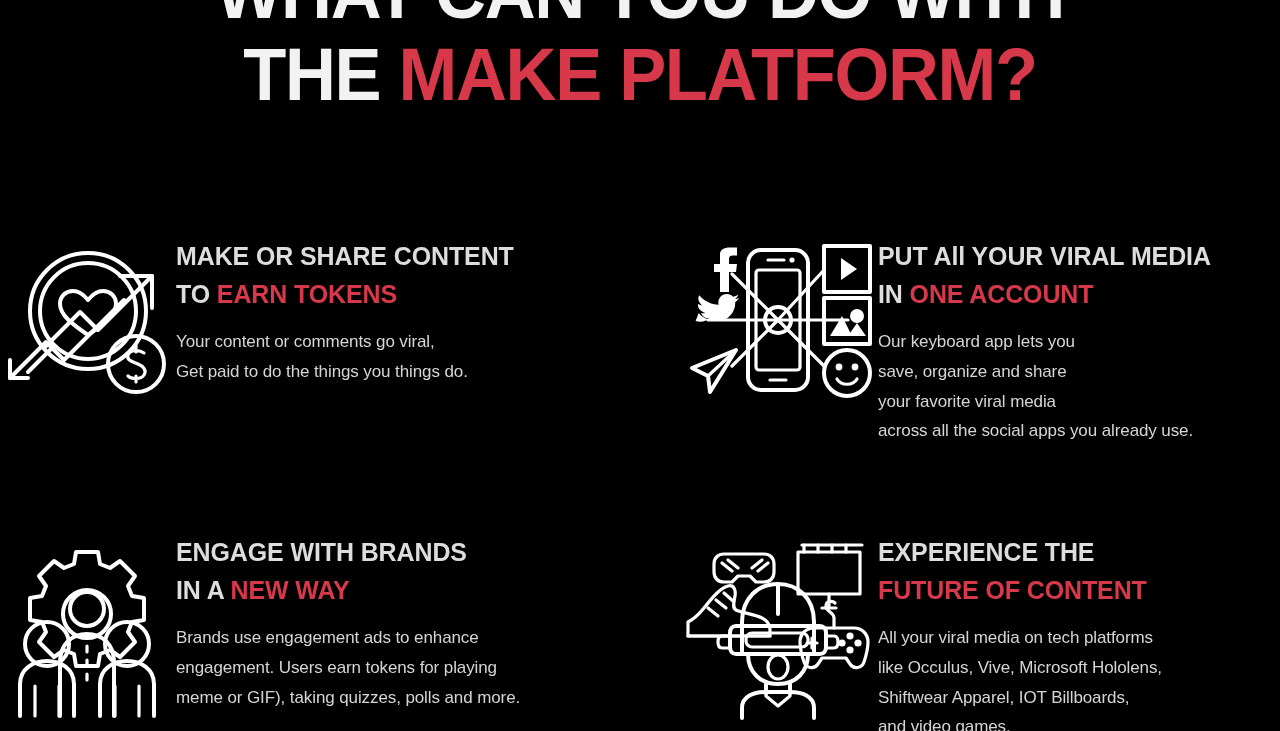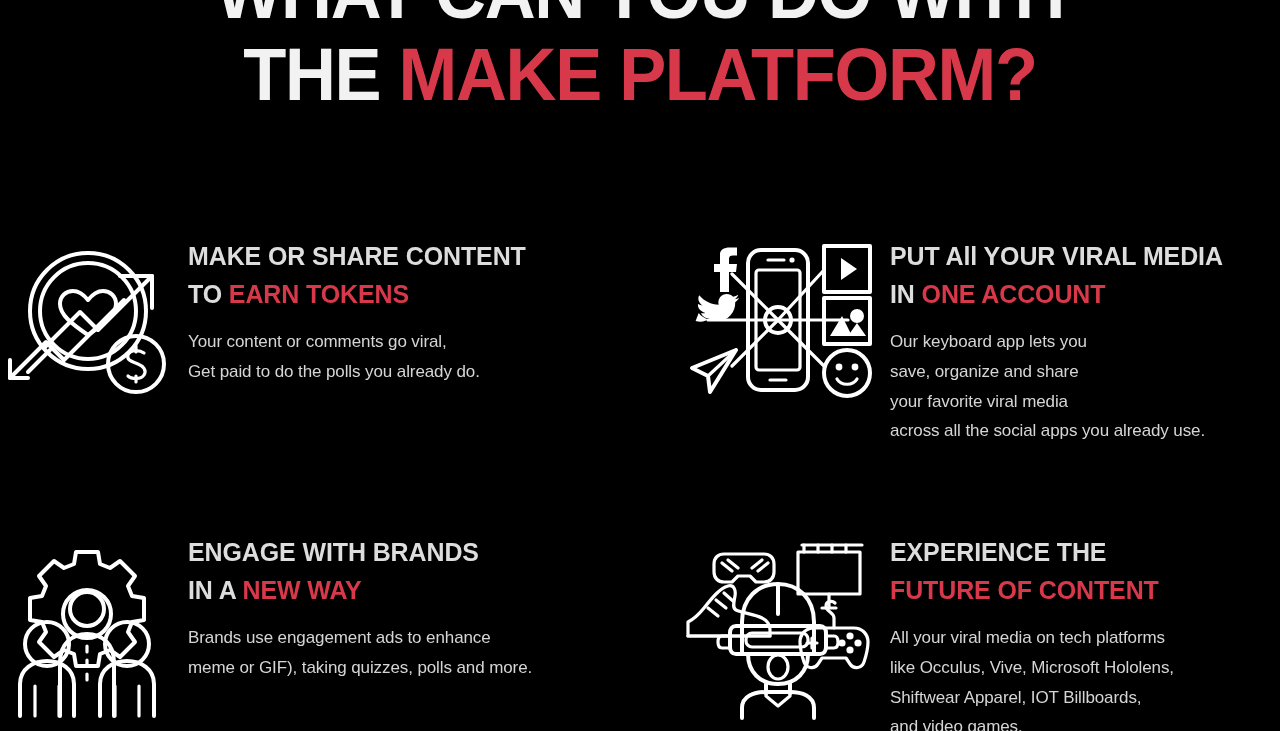--- a/index.html
+++ b/index.html
@@ -53,21 +53,21 @@
   .panel-icon {
     flex:0 0 auto;
     width:178px;
     display:flex;
     align-items:flex-start;
     justify-content:center;
     padding-top:4px;
   }
   #panel-1 .panel-icon, #panel-3 .panel-icon { width:200px; }
 
-  .panel-body { flex:1 1 auto; padding-top:2px;margin-left:12px; }
+  .panel-body { flex:1 1 auto; padding-top:2px; }
 
   .panel-heading {
     font-weight:bold;
     font-size:26px;
     line-height:1.45;
     letter-spacing:-0.1px;
     color:#dddddd;
     white-space:nowrap;
     transform:scaleX(0.96);
     transform-origin:left center;
@@ -119,21 +119,21 @@
         <path class="ln-thin" d="M134 106 L134 112 M134 136 L134 142"></path>
       </svg>
     </div>
     <div class="panel-body">
       <div class="panel-heading">
         <div>MAKE OR SHARE CONTENT</div>
         <div><span>TO </span><span class="accent">EARN TOKENS</span></div>
       </div>
       <div class="panel-desc">
         <span class="dl">Your content or comments go viral,</span>
-        <span class="dl">Get paid to do the polls you already do.</span>
+        <span class="dl">Get paid to do the things you things do.</span>
       </div>
     </div>
   </div>
 
   <div class="panel" id="panel-1">
     <div class="panel-icon">
       <svg width="192" height="160" viewBox="0 0 192 160" aria-hidden="true">
 
         <g class="ln-thin">
           <path d="M50 34 L96 80"></path>
@@ -208,20 +208,21 @@
         <path class="ln-thin" d="M33 150 L33 180 M57 150 L57 180 M113 150 L113 180 M137 150 L137 180"></path>
       </svg>
     </div>
     <div class="panel-body">
       <div class="panel-heading">
         <div>ENGAGE WITH BRANDS</div>
         <div><span>IN A </span><span class="accent">NEW WAY</span></div>
       </div>
       <div class="panel-desc">
         <span class="dl">Brands use engagement ads to enhance</span>
+        <span class="dl">engagement. Users earn tokens for playing</span>
         <span class="dl">meme or GIF), taking quizzes, polls and more.</span>
       </div>
     </div>
   </div>
 
   <div class="panel" id="panel-3">
     <div class="panel-icon">
       <svg width="196" height="182" viewBox="0 0 196 182" aria-hidden="true">
 
         <path class="ln-thin" d="M44 18 C38 18 34 22 34 28 L34 36 C34 42 38 46 44 46 L52 46 L58 40 L70 40 L76 46 L84 46 C90 46 94 42 94 36 L94 28 C94 22 90 18 84 18 Z"></path>

